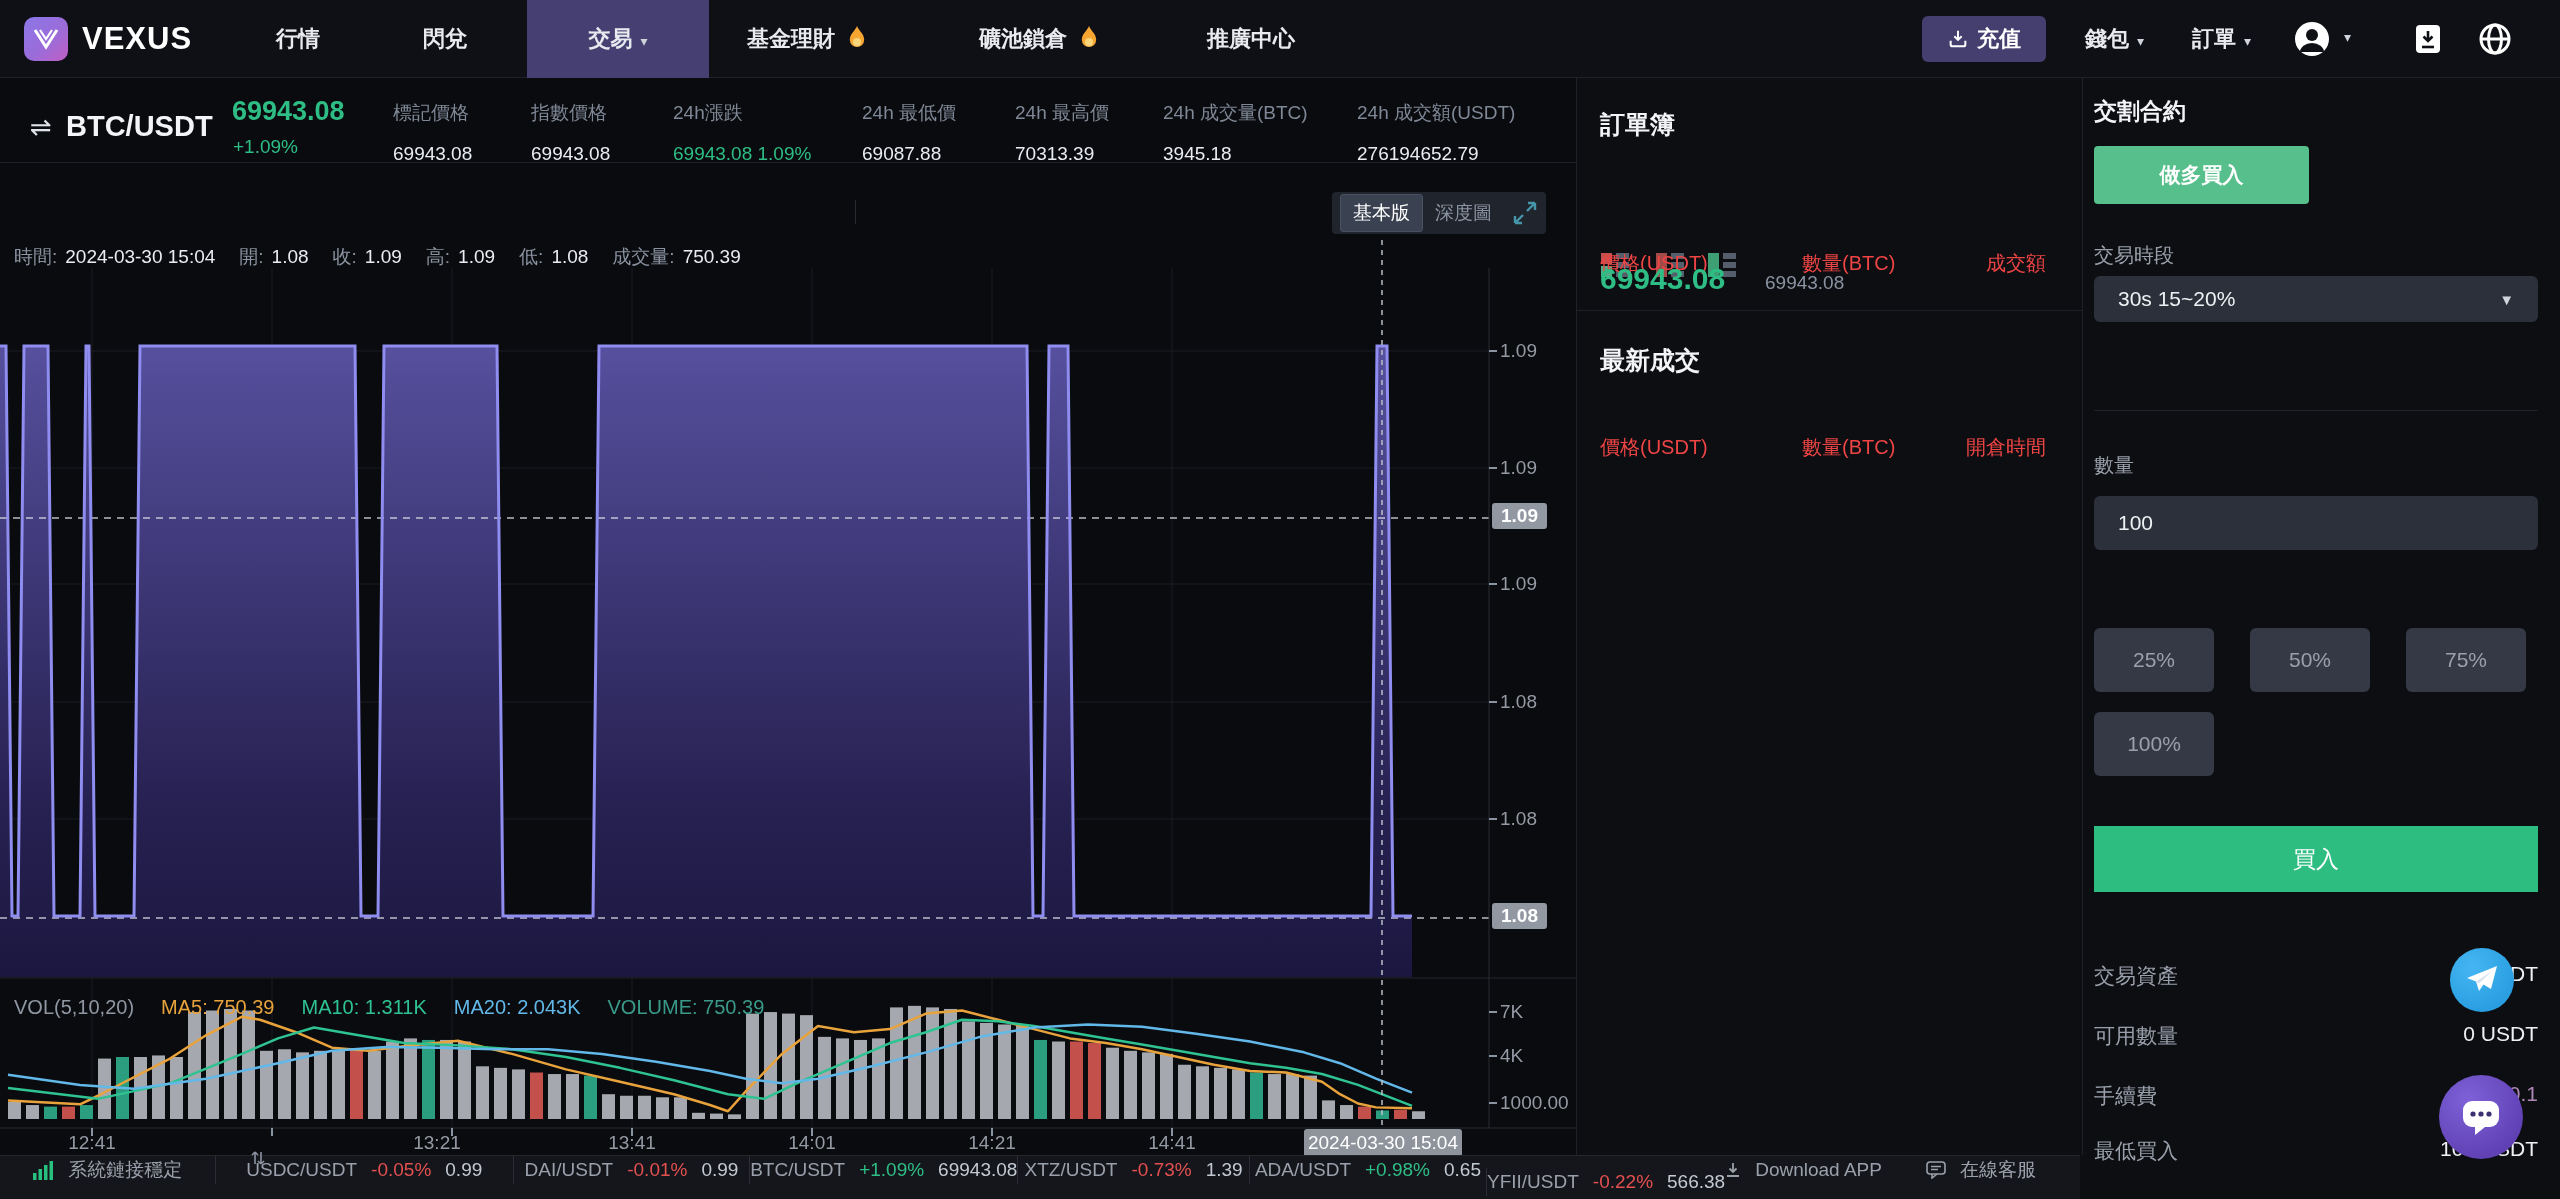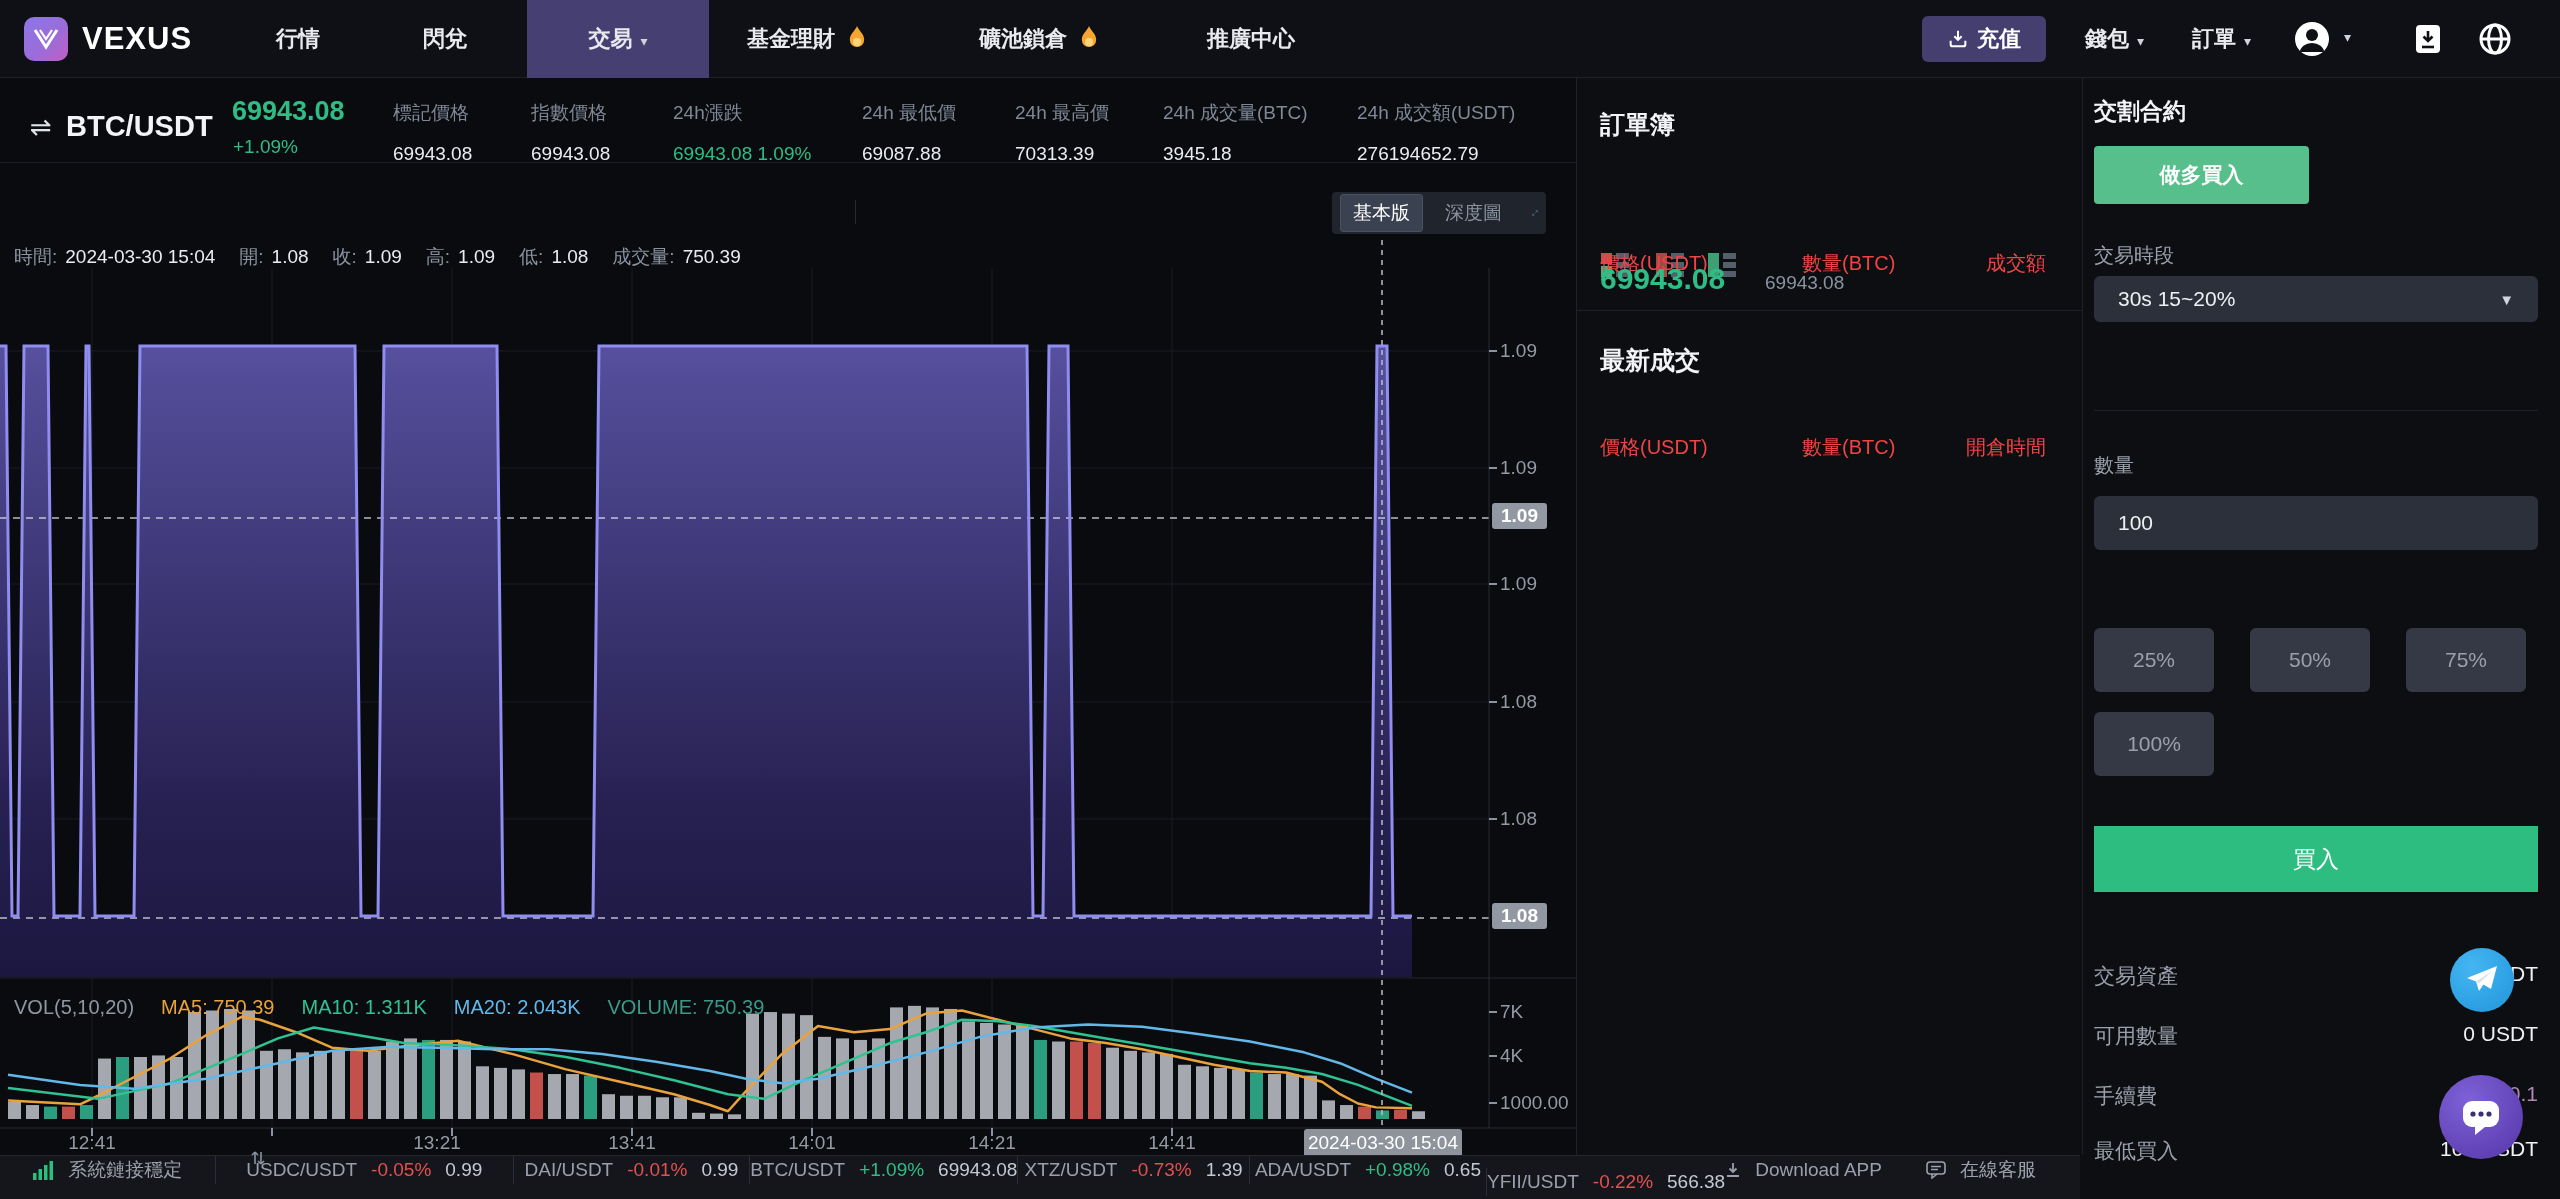--- a/index.html
+++ b/index.html
@@ -16,21 +16,21 @@
   .rechargebtn{position:absolute;left:1922px;top:16px;width:124px;height:46px;border-radius:6px;background:#453f70;display:flex;align-items:center;justify-content:center;gap:8px;font-size:22px;font-weight:600;color:#fff;cursor:pointer;}
   
   .statcol{position:absolute;top:0;}
   .statlabel{font-size:19px;color:#7f8896;white-space:nowrap;}
   .statvalue{font-size:19px;color:#e9ecf2;margin-top:17px;white-space:nowrap;}
   .green{color:#2ebd85!important;}
   .red{color:#e25050!important;}
   
   .tf{font-size:19px;color:#8a93a1;margin-right:33px;cursor:pointer;white-space:nowrap;}
   .tf.active{color:#fff;font-weight:700;}
-  .viewtabs{position:absolute;left:1332px;top:192px;width:214px;height:42px;background:#20242c;border-radius:4px;display:flex;align-items:center;padding:0 8px;gap:10px;}
+  .viewtabs{position:absolute;left:1332px;top:192px;width:214px;height:42px;background:#20242c;border-radius:4px;display:flex;align-items:center;padding:0 8px;gap:0;}
   .vtab{font-size:19px;color:#8a93a1;padding:5px 12px;border-radius:3px;cursor:pointer;white-space:nowrap;}
   .vtab.active{background:#3a4150;color:#fff;border:1px solid #4a5160;}
   .ohlc-k{color:#8a93a1;font-size:19px;}
   .ohlc-v{color:#e9ecf2;font-size:19px;margin:0 24px 0 8px;}
   .axislabel{position:absolute;font-size:19px;color:#959aa4;white-space:nowrap;}
   .pricetag{position:absolute;left:1492px;background:#9298a2;color:#fff;font-size:19px;font-weight:600;padding:2px 9px;border-radius:3px;z-index:5;}
   .datetag{position:absolute;background:#8e939c;color:#fff;font-size:19px;padding:3px 0;border-radius:3px;text-align:center;z-index:5;}
   .xlab{position:absolute;width:90px;text-align:center;font-size:19px;color:#959aa4;}
   .indrow{position:absolute;left:14px;top:996px;display:flex;gap:27px;font-size:20px;z-index:4;white-space:nowrap;}
   

